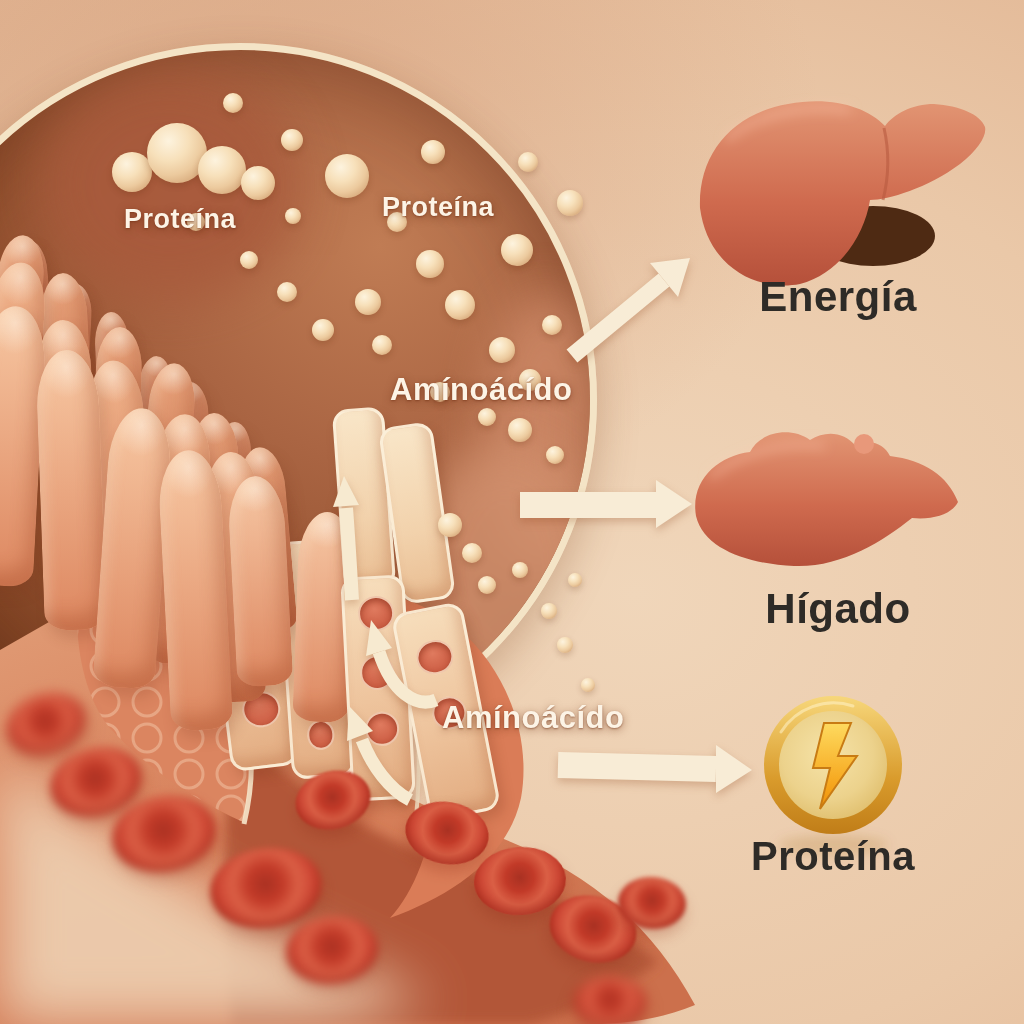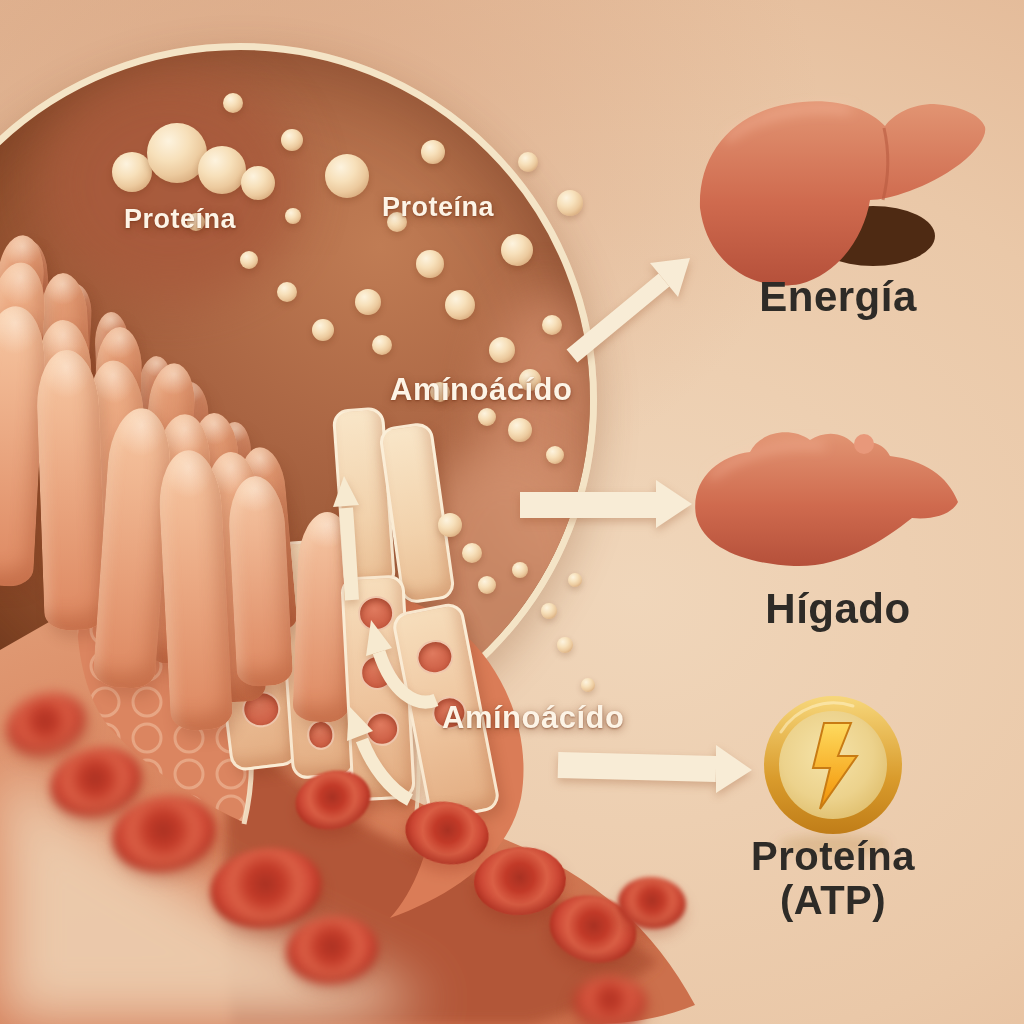--- a/index.html
+++ b/index.html
@@ -272,15 +272,14 @@
   <div class="lbl light-lbl" id="lbl-protein-left">Proteína</div>
   <div class="lbl light-lbl" id="lbl-protein-right">Proteína</div>
   <div class="lbl light-lbl" id="lbl-amino-circle">Amínoácído</div>
   <div class="lbl light-lbl" id="lbl-amino-blood">Amínoácído</div>
   <div class="lbl dark-lbl" id="lbl-musculo">
     <div>Energía</div>
   </div>
   <div class="lbl dark-lbl" id="lbl-higado">Hígado</div>
   <div class="lbl dark-lbl" id="lbl-energia">
     <div>Proteína</div>
-    <div>(ATP)</div>
   </div>
 </div>
 
 </body></html>

